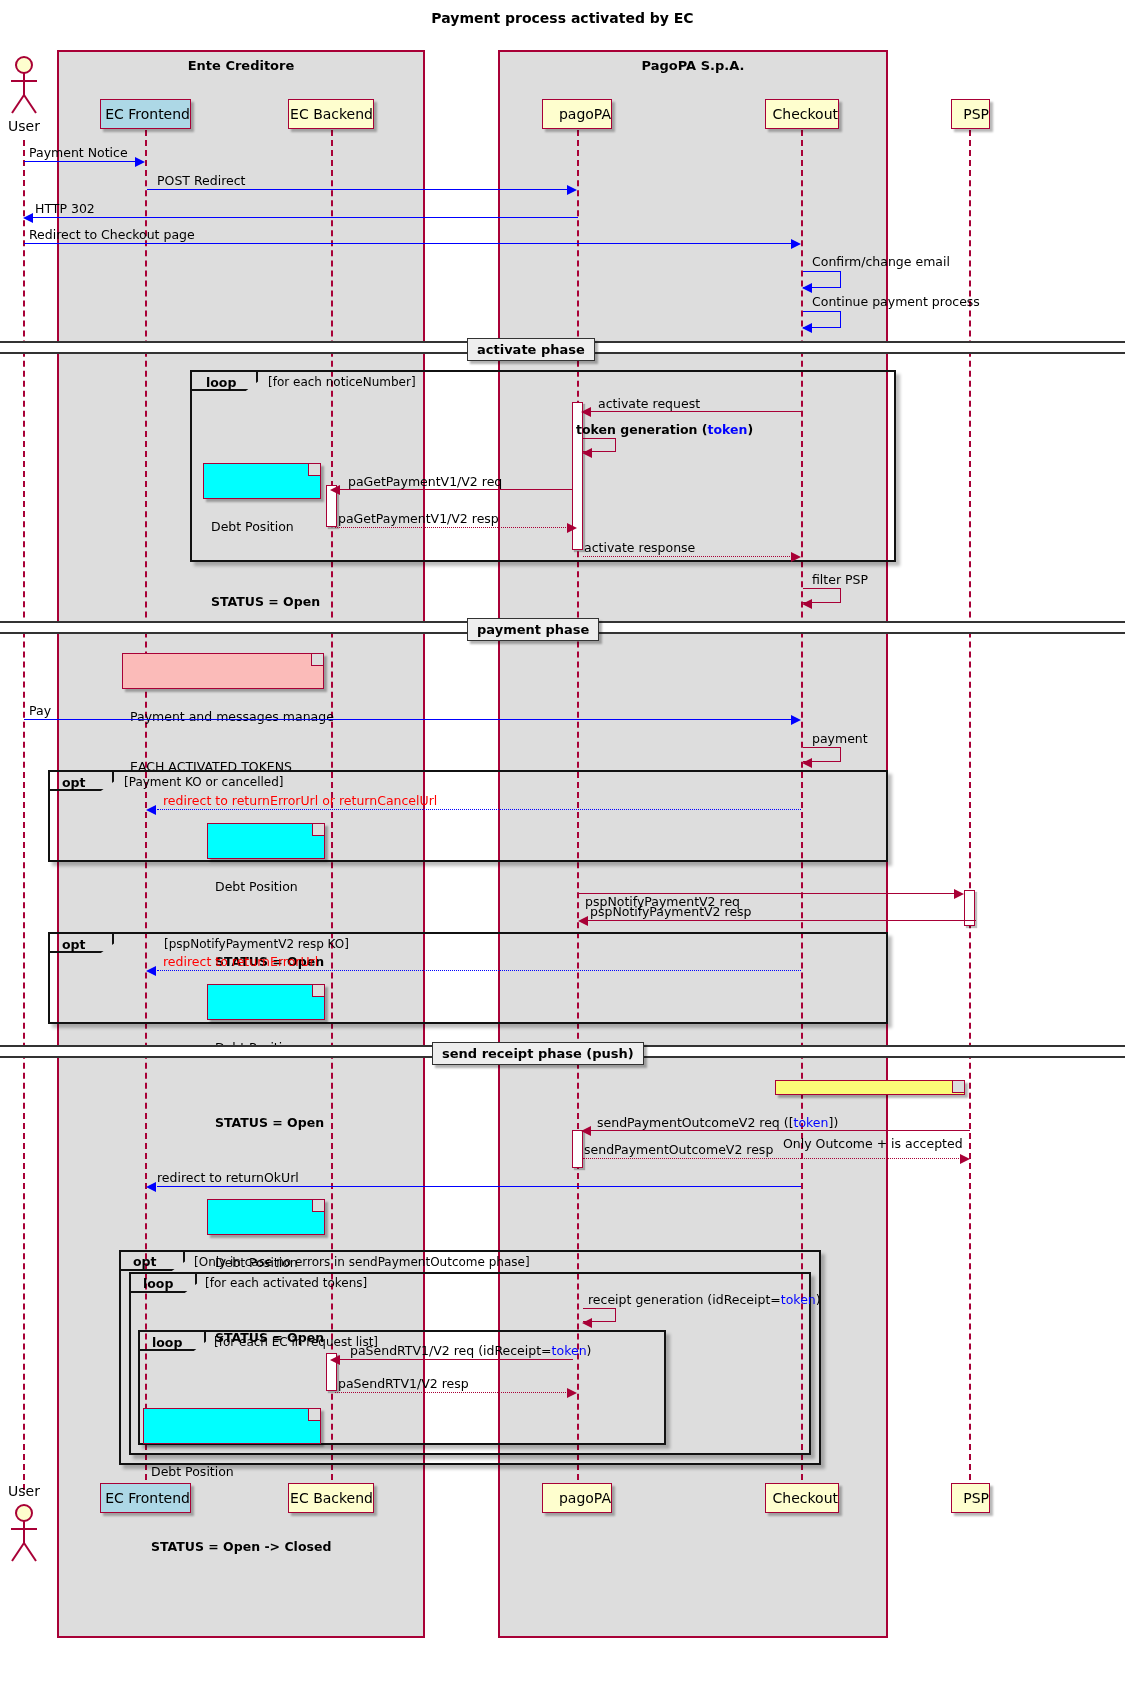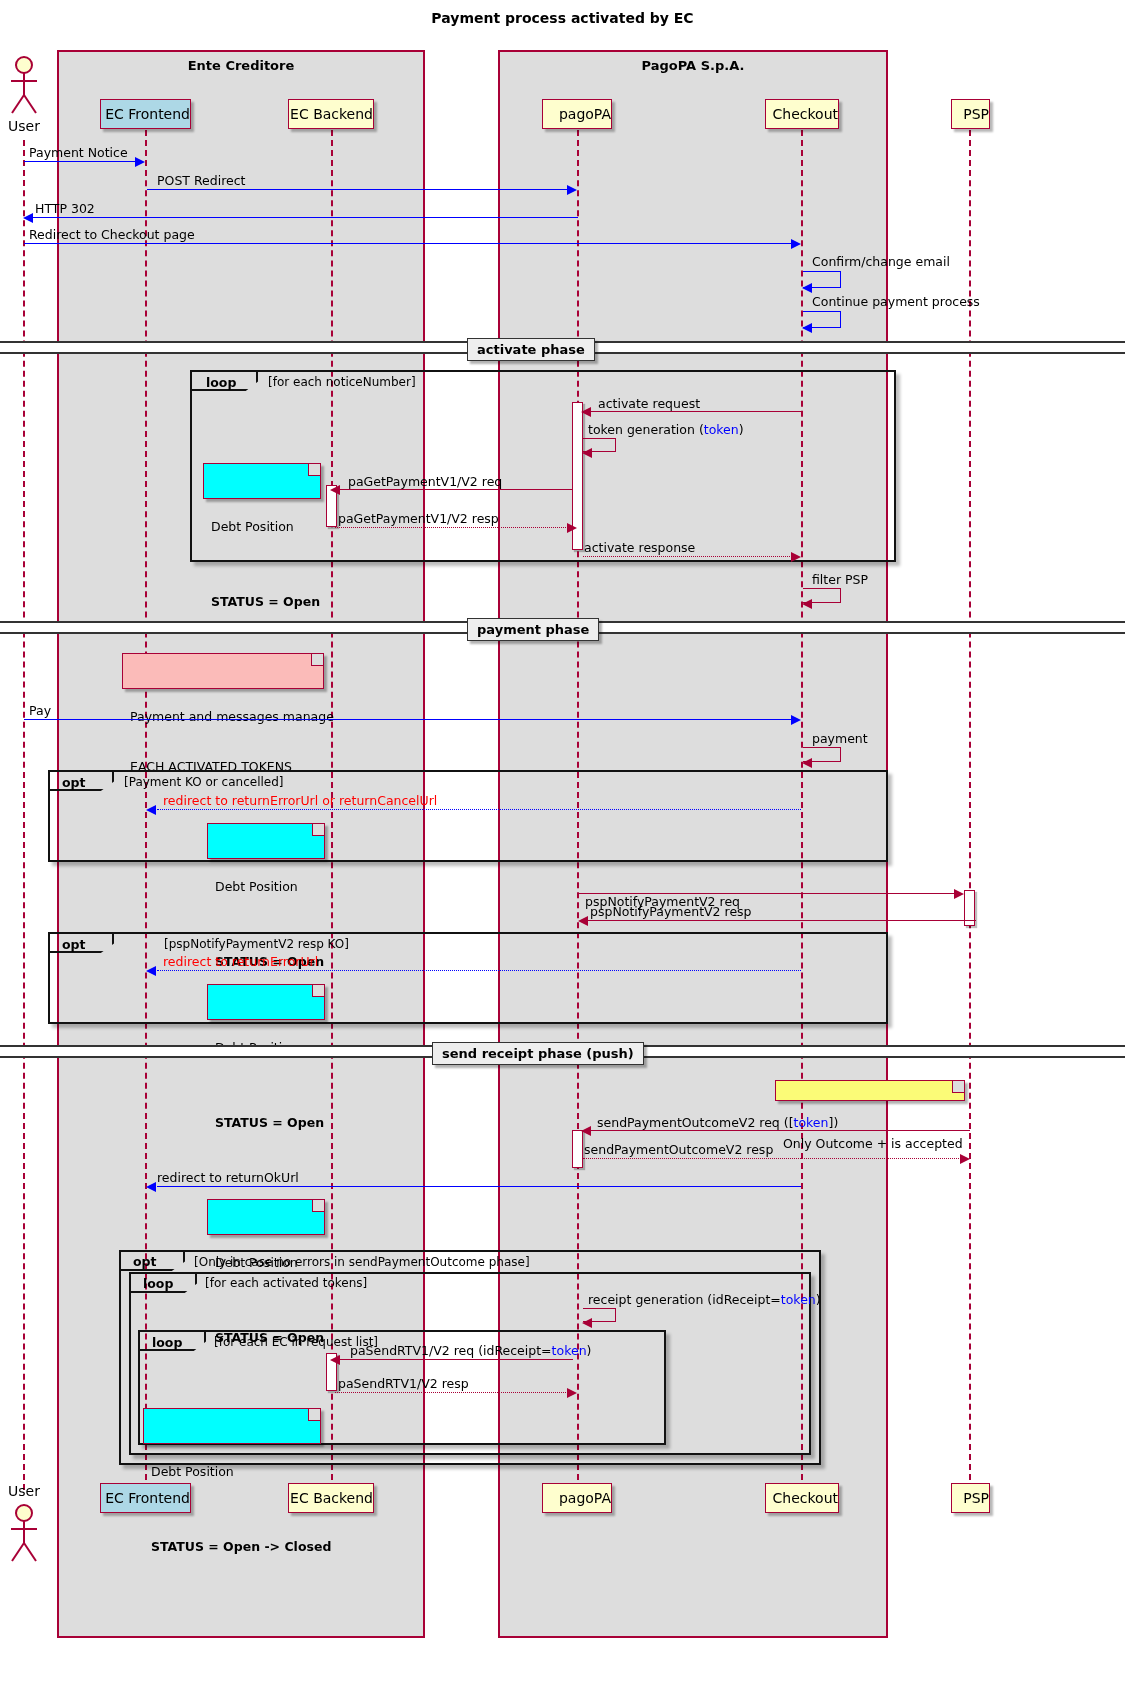--- a/index.html
+++ b/index.html
@@ -168,21 +168,21 @@
   <div class="frame-cond" style="left:268px;top:375px;">[for each noticeNumber]</div>
 
   <div class="act" style="left:572px;top:402px;height:148px;"></div>
 
   <div class="act" style="left:326px;top:485px;height:42px;"></div>
 
   <div class="msg abs" style="left:598px;top:396px;">activate request</div>
   <div class="ln solid-red abs" style="left:591px;top:411px;width:210px;"></div>
   <div class="ahead l-red abs" style="left:581px;top:407px;"></div>
 
-  <div class="msg abs" style="left:588px;top:422px;">
+  <div class="msg abs" style="left:576px;top:422px;font-weight:bold;">
     <span>token generation (</span><span class="tok">token</span><span>)</span>
   </div>
   <div class="selfmsg red abs" style="left:583px;top:438px;width:33px;height:14px;"></div>
   <div class="ahead l-red abs" style="left:582px;top:448px;"></div>
 
   <div class="note cyan abs" style="left:203px;top:463px;width:118px;height:36px;">
     <div class="fold"></div>
     <div>Debt Position</div>
     <div class="b">STATUS = Open</div>
   </div>
@@ -258,21 +258,21 @@
 
   <div class="note cyan abs" style="left:207px;top:984px;width:118px;height:36px;">
     <div class="fold"></div>
     <div>Debt Position</div>
     <div class="b">STATUS = Open</div>
   </div>
 
   <div class="divider" style="top:1045px;"></div>
   <div class="divlabel" style="left:432px;top:1042px;">send receipt phase (push)</div>
 
-  <div class="note yellow abs" style="left:775px;top:1080px;width:190px;height:21px;">
+  <div class="note yellow abs" style="left:775px;top:1080px;width:190px;height:15px;">
     <div class="fold"></div>
     <div>Only Outcome + is accepted</div>
   </div>
 
   <div class="act" style="left:572px;top:1130px;height:38px;"></div>
 
   <div class="msg abs" style="left:597px;top:1115px;">
     <span>sendPaymentOutcomeV2 req ([</span><span class="tok">token</span><span>])</span>
   </div>
   <div class="ln solid-red abs" style="left:591px;top:1130px;width:379px;"></div>

